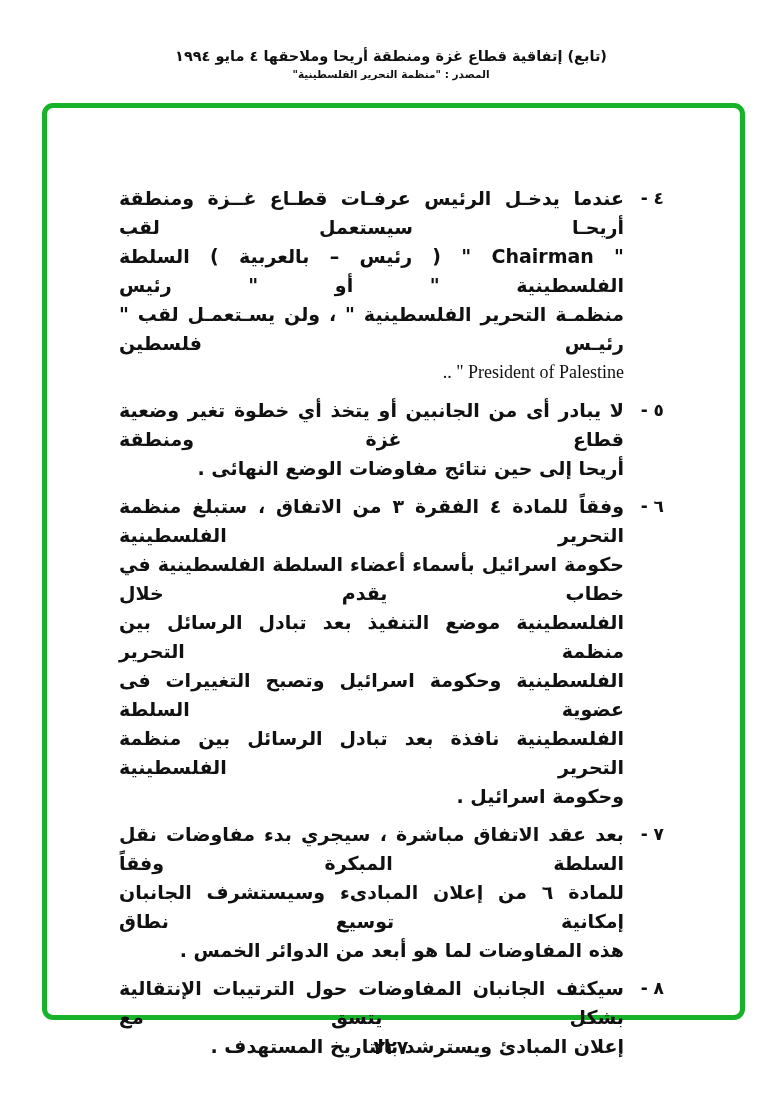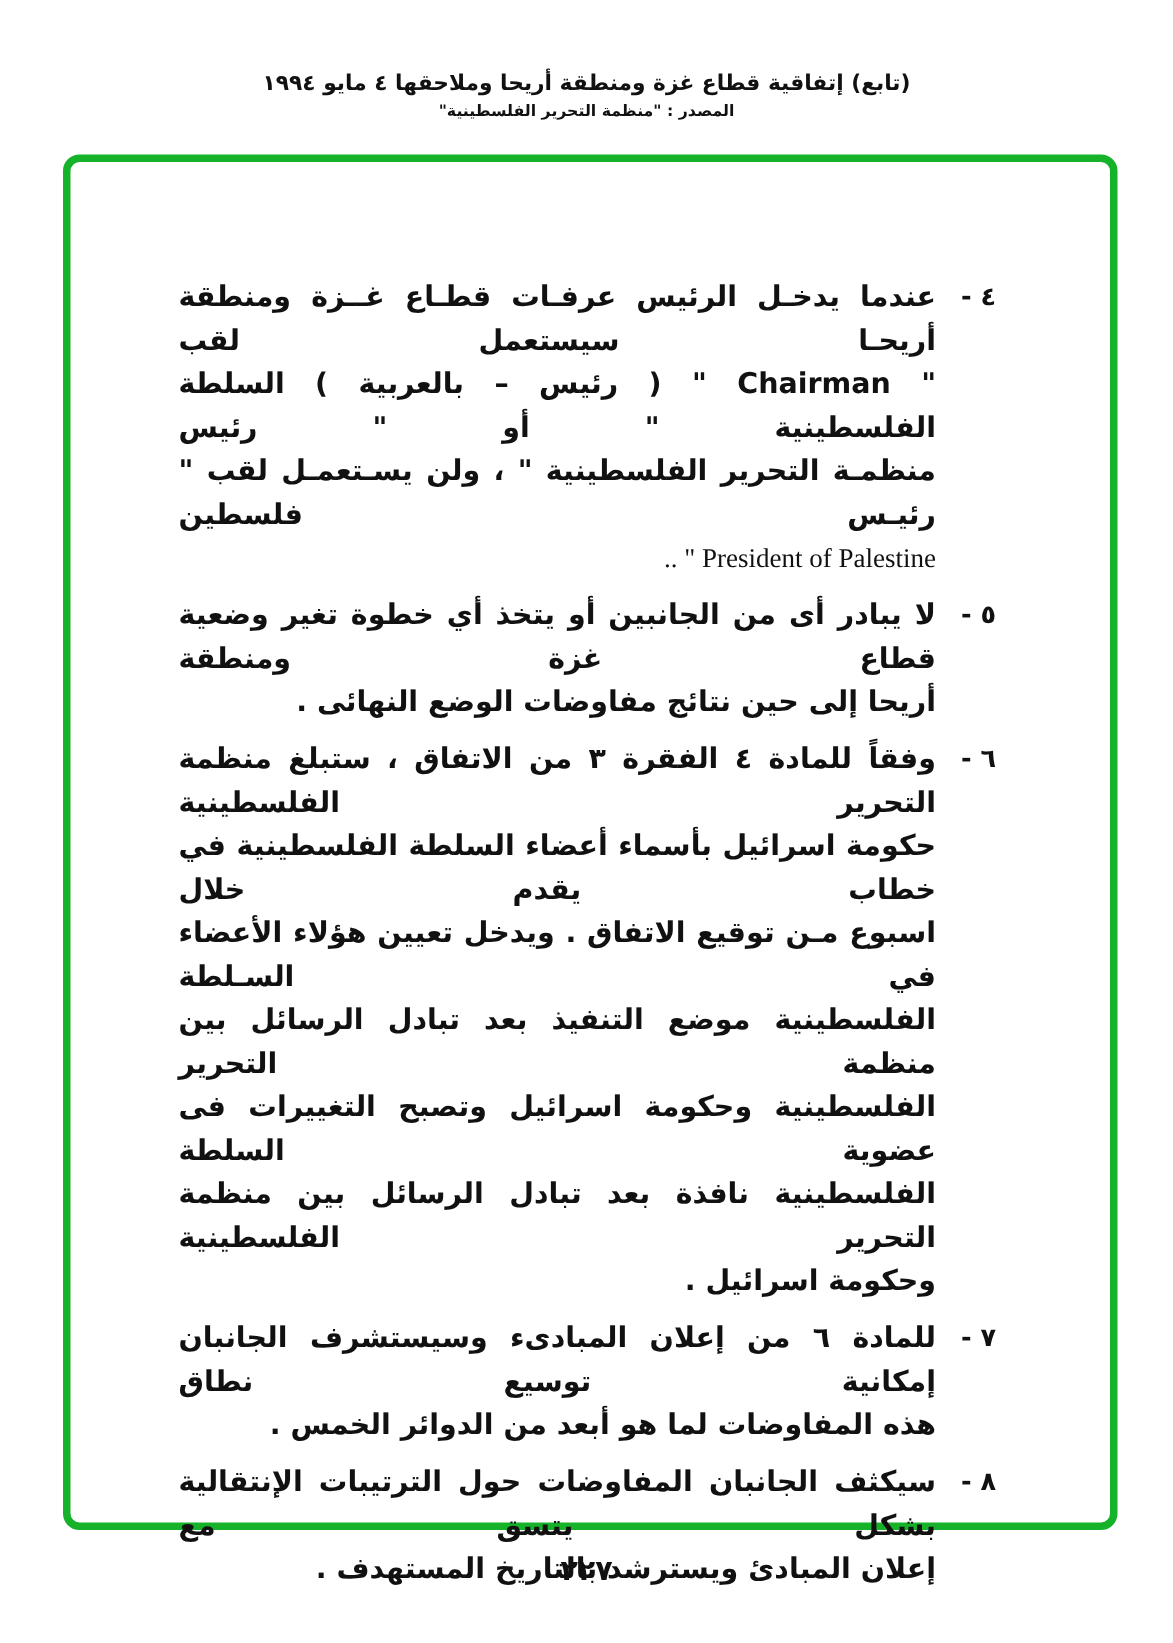--- a/index.html
+++ b/index.html
@@ -128,30 +128,30 @@
           <div class="lines">
             <div class="line jl">لا يبادر أى من الجانبين أو يتخذ أي خطوة تغير وضعية قطاع غزة ومنطقة</div>
             <div class="line">أريحا إلى حين نتائج مفاوضات الوضع النهائى .</div>
           </div>
         </div>
         <div class="para">
           <span class="marker">٦ -</span>
           <div class="lines">
             <div class="line jl">وفقاً للمادة ٤ الفقرة ٣ من الاتفاق ، ستبلغ منظمة التحرير الفلسطينية</div>
             <div class="line jl">حكومة اسرائيل بأسماء أعضاء السلطة الفلسطينية في خطاب يقدم خلال</div>
-            <div class="line jl">اسبوع مـن توقيع الاتفاق . ويدخل تعيين هؤلاء الأعضاء في السـلطة</div>
             <div class="line jl">الفلسطينية موضع التنفيذ بعد تبادل الرسائل بين منظمة التحرير</div>
             <div class="line jl">الفلسطينية وحكومة اسرائيل وتصبح التغييرات فى عضوية السلطة</div>
             <div class="line jl">الفلسطينية نافذة بعد تبادل الرسائل بين منظمة التحرير الفلسطينية</div>
             <div class="line">وحكومة اسرائيل .</div>
           </div>
         </div>
         <div class="para">
           <span class="marker">٧ -</span>
           <div class="lines">
+            <div class="line jl">بعد عقد الاتفاق مباشرة ، سيجري بدء مفاوضات نقل السلطة المبكرة وفقاً</div>
             <div class="line jl">للمادة ٦ من إعلان المبادىء وسيستشرف الجانبان إمكانية توسيع نطاق</div>
             <div class="line">هذه المفاوضات لما هو أبعد من الدوائر الخمس .</div>
           </div>
         </div>
         <div class="para">
           <span class="marker">٨ -</span>
           <div class="lines">
             <div class="line jl">سيكثف الجانبان المفاوضات حول الترتيبات الإنتقالية بشكل يتسق مع</div>
             <div class="line">إعلان المبادئ ويسترشد بالتاريخ المستهدف .</div>
           </div>

